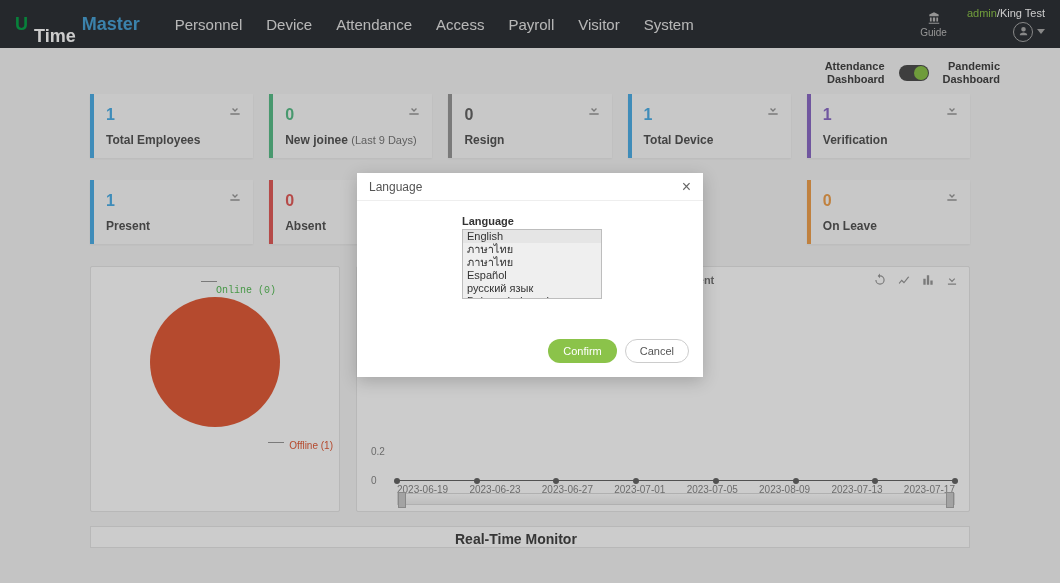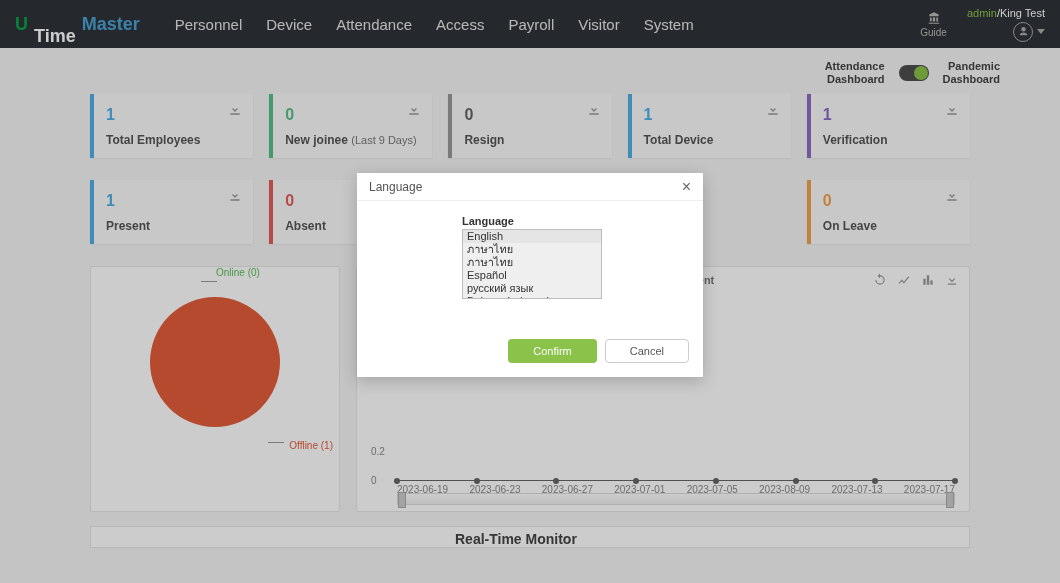--- a/index.html
+++ b/index.html
@@ -86,21 +86,21 @@
   .panel.attn { flex:1; }
   .panel-header { display:flex; align-items:center; padding:6px 10px; font-size:15px; font-weight:600; color:#555;}
   .panel .icons { margin-left:auto; display:flex; gap:10px; color:#888;}
   .legend { display:flex; flex-direction:column; gap:3px; font-size:10px; color:#666; margin-right:10px;}
   .legend .row { display:flex; align-items:center; gap:4px;}
   .legend .sw { width:16px; height:10px; border-radius:2px;}
   .sw.on{background:#5bbf5b;} .sw.off{background:#e35d3a;}
   .pie-wrap{ position:relative; width:100%; height:190px; display:flex; align-items:center; justify-content:center;}
   .pie{ width:130px; height:130px; border-radius:50%; background:#e35d3a;}
   .pie-label{ position:absolute; font-size:10px; color:#7a9a4a;}
-  .pie-l-on{ top:0; left:125px; color:#5bbf5b;}
+  .pie-l-on{ top:18px; left:125px; color:#5bbf5b;font-family:Liberation Mono, monospace;}
   .pie-l-off{ bottom:6px; right:6px; color:#e35d3a;}
   .pie-tick{position:absolute; width:16px; height:1px; background:#999;}
   .tick-on{top:14px; left:110px;}
   .tick-off{bottom:14px; right:55px;}
 
   .attn-legend{display:flex; gap:18px; font-size:11px; color:#777;}
   .attn-legend .item{display:flex;align-items:center;gap:4px;}
   .mk{display:inline-block;}
   .mk-circle{width:8px;height:8px;border-radius:50%;background:#666;}
   .mk-rect{width:14px;height:8px;background:#aaa;}
@@ -140,21 +140,21 @@
   }
   .lang-list::-webkit-scrollbar{width:10px;}
   .lang-list::-webkit-scrollbar-track{background:#f0f0f0;border-left:1px solid #ccc;}
   .lang-list::-webkit-scrollbar-thumb{background:#c7c7c7;}
   .lang-list .opt{padding:0 4px; line-height:13px; cursor:pointer; color:#333;}
   .lang-list .opt.sel{background:#e5e5e5;}
   .modal-foot{
     display:flex; justify-content:flex-end; gap:8px; padding:10px 14px 14px;
   }
   .btn{
-    padding:5px 24px; font-size:11px; border-radius:4px; cursor:pointer; border:1px solid transparent;
+    padding:5px 14px; font-size:11px; border-radius:12px; cursor:pointer; border:1px solid transparent;
   }
   .btn-primary{background:#8bc34a; color:#fff;}
   .btn-default{background:#fff; color:#555; border-color:#ccc;}
   
   svg{display:block;}
 </style>
 </head>
 <body>
 
 <div class="header">

